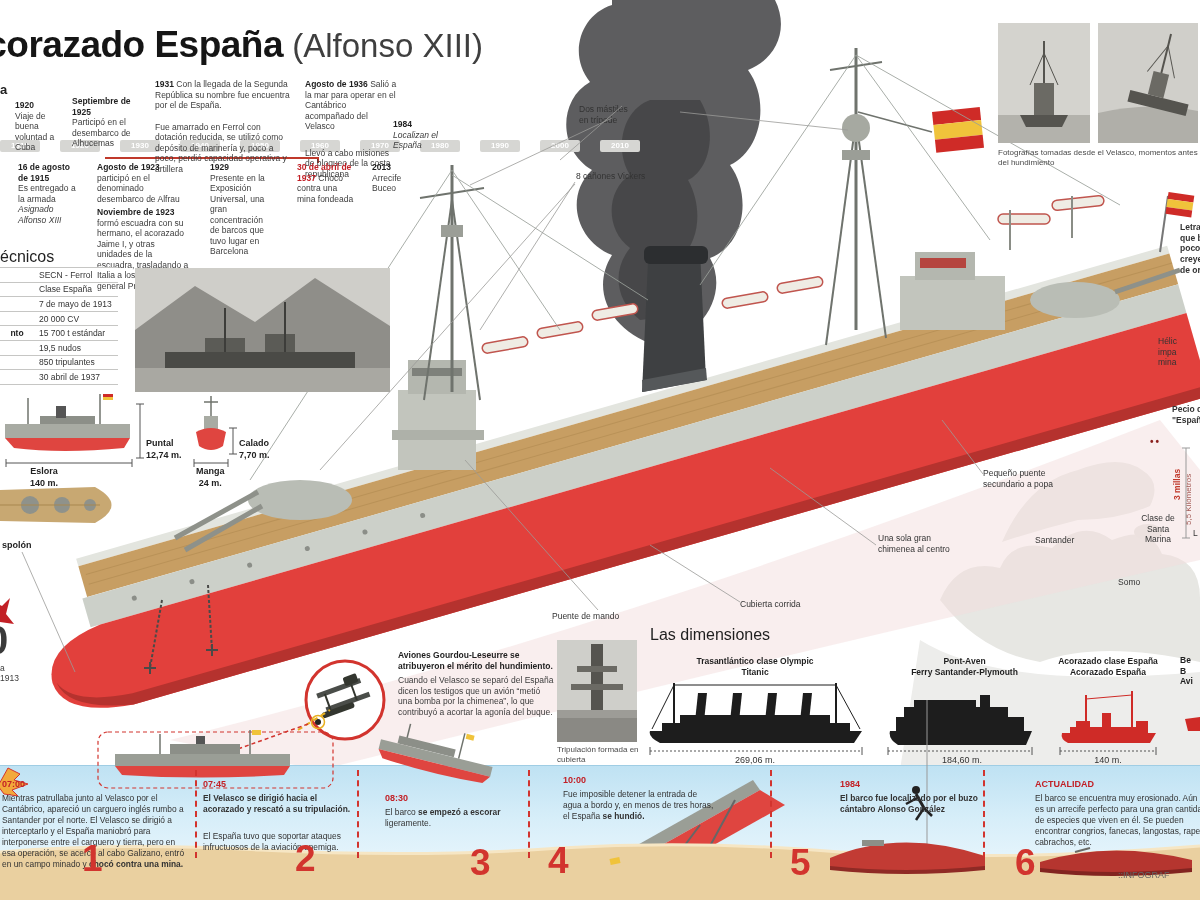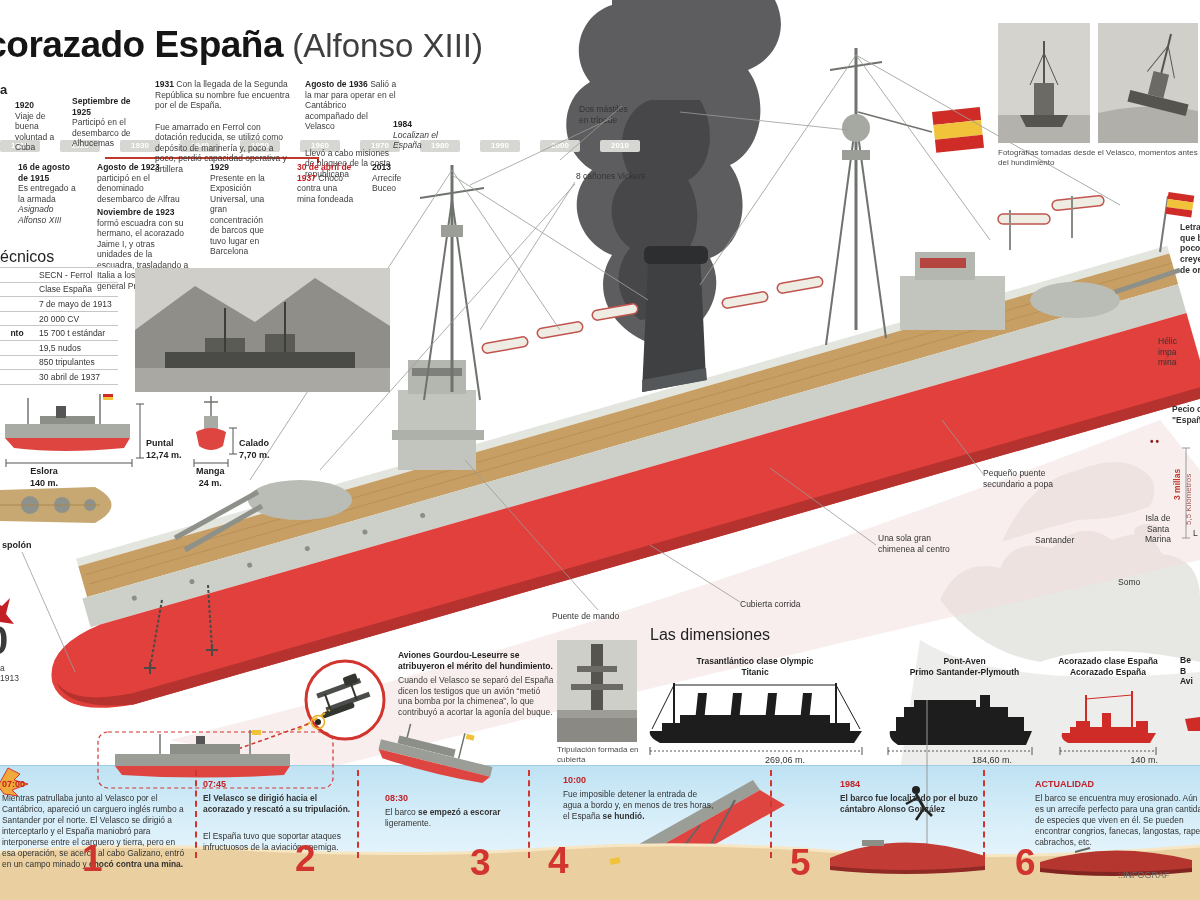--- a/index.html
+++ b/index.html
@@ -11,21 +11,21 @@
   .pre{white-space:pre-line}
   .date{font-weight:700;color:#1f1f1f}
   .redb{color:#c22026;font-weight:700}
   .cap{font-size:8px;color:#4a4a4a;line-height:1.25}
   .callout{font-size:8.5px;color:#333;line-height:1.25}
   .mea{font-size:9px;font-weight:700;color:#222;line-height:1.3}
   .num{font-size:37px;font-weight:700;color:#d2342e}
   .step{font-size:8.4px;line-height:1.32;color:#333}
   .time{font-weight:700;color:#c22026;font-size:9px;margin-bottom:2px}
   .dimlbl{font-size:8.5px;font-weight:700;color:#1f1f1f;text-align:center;line-height:1.25}
-  .dimval{font-size:9px;color:#333;text-align:right}
+  .dimval{font-size:9px;color:#333;text-align:center}
   .decades{display:flex;gap:20px}
   .decade{flex:0 0 40px;height:12px;background:#d6d6d3;color:#fff;font-size:8px;font-weight:700;
           text-align:center;line-height:12px;border-radius:2px}
   .sep{width:0;border-left:2px dashed #d2342e}
   .photo{background:linear-gradient(#d8d7d2,#b3b2ad)}
   .sky{background:linear-gradient(180deg,#bfe2f3 0%,#d7eef9 45%,#eef8fd 100%);border-top:1px solid #9fcde4}
   .h1{font-size:37px;font-weight:700;color:#151515;letter-spacing:-.5px}
   .h1 .sub{font-weight:400;color:#3f3f3f;font-size:33px;letter-spacing:0}
   .h2{font-size:16px;color:#1f1f1f}
   .specrow{display:flex;align-items:center;border-bottom:1px solid #c6c6c4;height:13.6px}
@@ -378,21 +378,21 @@
 impa
 mina</div>
   <div class="abs callout pre" style="left:1172px;top:404px;width:40px;font-weight:700">Pecio d
 "Españ</div>
   <div class="abs" style="left:1150px;top:436px;color:#8a1f1c;font-size:10px;font-weight:700;letter-spacing:2px">••</div>
   <div class="abs" style="left:1160px;top:455px;font-size:8.5px;font-weight:700;color:#c0392b;transform:rotate(-90deg);transform-origin:left top;white-space:nowrap;left:1172px;top:500px">3 millas</div>
   <div class="abs" style="font-size:8px;color:#a35a55;transform:rotate(-90deg);transform-origin:left top;white-space:nowrap;left:1184px;top:525px">5,5 Kilómetros</div>
   <div class="abs callout" style="left:1193px;top:528px">L</div>
 
   <div class="abs callout" style="left:1035px;top:535px">Santander</div>
-  <div class="abs callout pre" style="left:1138px;top:513px;width:40px;text-align:center">Isla de
+  <div class="abs callout pre" style="left:1138px;top:513px;width:40px;text-align:center">Clase de
 Santa
 Marina</div>
   <div class="abs callout" style="left:1118px;top:577px">Somo</div>
 
   <svg class="abs" style="left:298px;top:655px" width="95" height="95" viewBox="0 0 95 95">
     <circle cx="47" cy="45" r="39" fill="#fff" stroke="#d2342e" stroke-width="3"></circle>
     <g>
       <g transform="rotate(-20 45 45)">
         <rect x="22" y="30" width="46" height="5" fill="#4a4d49"></rect>
         <rect x="26" y="46" width="46" height="5" fill="#4a4d49"></rect>
@@ -424,21 +424,21 @@
   <div class="abs cap" style="left:557px;top:745px;width:90px">Tripulación formada en cubierta</div>
 
   <div class="abs h2" style="left:650px;top:626px">Las dimensiones</div>
 
   <div class="abs dimlbl" style="left:655px;top:656px;width:200px">
     <span>Trasantlántico clase Olympic</span><br>
     <span>Titanic</span>
   </div>
   <div class="abs dimlbl" style="left:892px;top:656px;width:145px">
     <span>Pont-Aven</span><br>
-    <span>Primo Santander-Plymouth</span>
+    <span>Ferry Santander-Plymouth</span>
   </div>
   <div class="abs dimlbl" style="left:1058px;top:656px;width:100px">
     <span>Acorazado clase España</span><br>
     <span>Acorazado España</span>
   </div>
   <div class="abs dimlbl pre" style="left:1180px;top:655px;width:40px;text-align:left">Be
 B
 Avi</div>
 
   <svg class="abs" style="left:640px;top:655px" width="560" height="105" viewBox="0 0 560 105">

